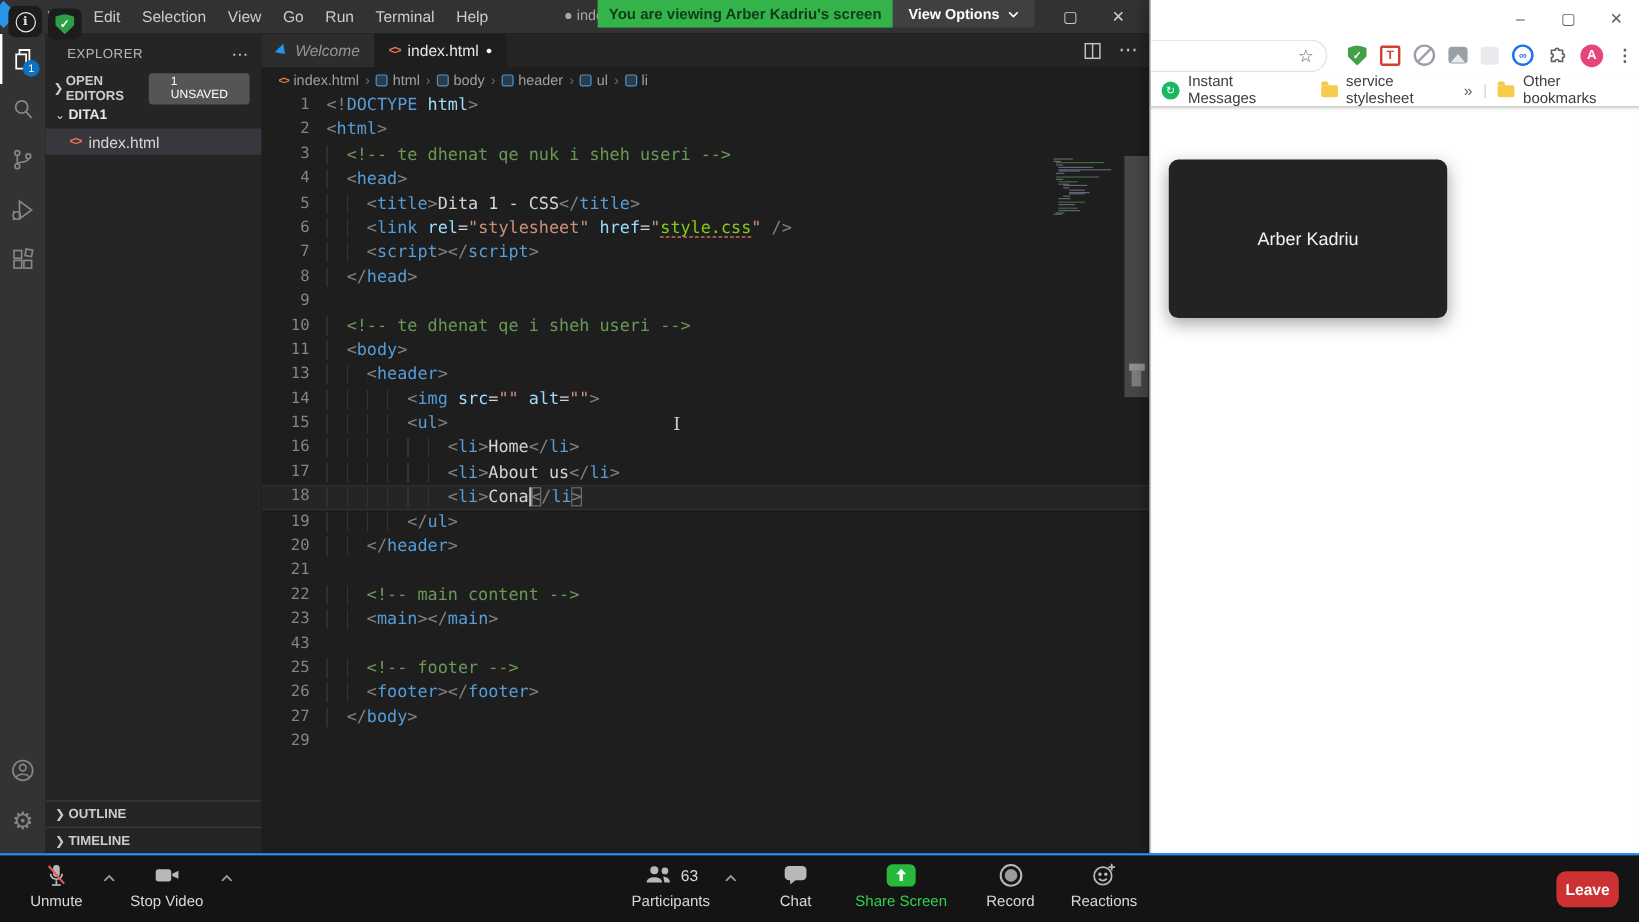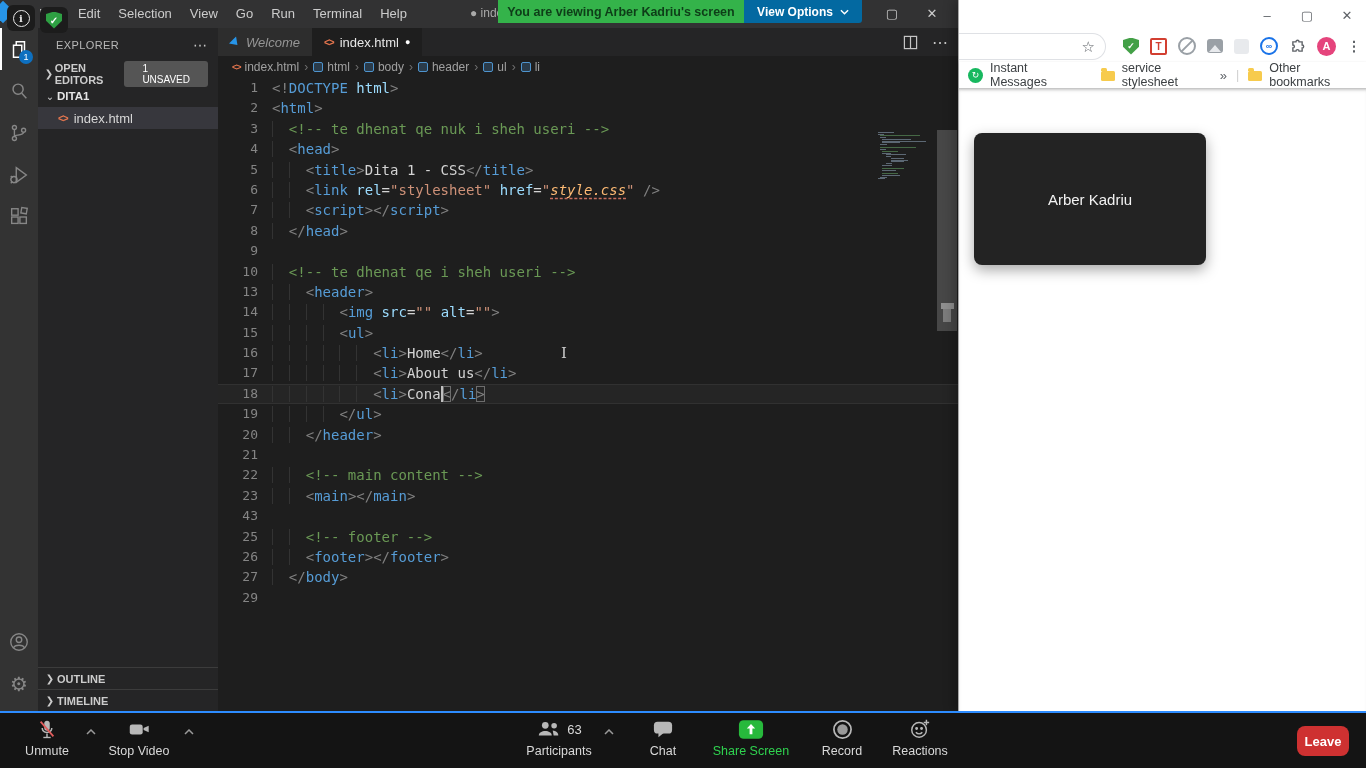--- a/index.html
+++ b/index.html
@@ -16,21 +16,21 @@
   #ov-info{left:7px;top:5px;}
   #ov-shield{left:40px;top:7px;}
   .info-glyph{width:15px;height:15px;border:1.5px solid #e8e8e8;border-radius:50%;color:#e8e8e8;
     font-size:10px;font-weight:bold;display:flex;align-items:center;justify-content:center;font-family:"DejaVu Serif",serif;}
   .shield-glyph{width:16px;height:17px;background:#2ea043;color:#fff;font-size:10px;font-weight:bold;
     display:flex;align-items:center;justify-content:center;
     clip-path:polygon(50% 0,100% 15%,100% 55%,50% 100%,0 55%,0 15%);}
   .win-title{position:absolute;left:470px;top:0;line-height:26px;font-size:12px;color:#a9a9a9;white-space:nowrap;}
   .share-banner{position:absolute;left:498px;top:0;width:246px;height:23px;background:#34b34a;
     color:#0e3d18;font-weight:bold;font-size:12.5px;display:flex;align-items:center;justify-content:center;z-index:7;}
-  .view-options{position:absolute;left:744px;top:0;width:118px;height:23px;background:#0369a1;color:#ffffff;
+  .view-options{position:absolute;left:744px;top:0;width:118px;height:23px;background:#404040;color:#ffffff;
     font-weight:bold;font-size:12px;display:flex;align-items:center;justify-content:center;gap:7px;z-index:7;border-radius:0 0 3px 0;}
   .view-options svg{margin-top:1px;}
   .vs-controls{position:absolute;right:6px;top:0;display:flex;color:#cccccc;line-height:28px;font-size:13px;z-index:4;}
   .vs-controls span{width:40px;text-align:center;}
   
   .main-row{position:absolute;top:28px;left:0;width:958px;height:683px;display:flex;}
   .activitybar{width:38px;background:#333333;position:relative;flex:none;}
   .act-icon{width:38px;height:42px;display:flex;align-items:center;justify-content:center;color:#878787;position:relative;}
   .act-icon.active{color:#ffffff;box-shadow:inset 2px 0 0 #ffffff;}
   .act-badge{position:absolute;right:5px;bottom:6px;width:14px;height:14px;border-radius:50%;background:#0e70c0;
@@ -66,21 +66,21 @@
   .bc-ico-html{color:#e8774f;font-weight:bold;font-size:9px;letter-spacing:-1px;}
   .bc-ico-sym{width:8px;height:8px;border:1.5px solid #4e94ce;border-radius:2px;background:rgba(78,148,206,.25);}
   .code{position:absolute;top:50px;left:0;right:0;bottom:0;font-family:"DejaVu Sans Mono",monospace;
     font-size:14px;line-height:20.4px;overflow:hidden;}
   .cl{display:flex;height:20.4px;white-space:pre;}
   .cl.active-line{background:rgba(255,255,255,.035);box-shadow:inset 0 1px 0 #313131,inset 0 -1px 0 #313131;}
   .ln{width:40px;flex:none;text-align:right;padding-right:14px;color:#858585;font-size:13px;}
   .lc{flex:1;}
   .t-p{color:#808080}.t-tag{color:#569cd6}.t-attr{color:#9cdcfe}.t-str{color:#ce9178}
   .t-cmt{color:#6a9955}.t-txt{color:#d4d4d4}
-  .t-lnk{color:#fdba74;text-decoration:underline dashed #c76e5e;text-underline-offset:3px;font-style:italic;}
+  .t-lnk{color:#84cc16;text-decoration:underline dashed #c76e5e;text-underline-offset:3px;}
   .t-ind{background-image:repeating-linear-gradient(to right,#333333 0 1px,transparent 1px 2ch);}
   .caret{display:inline-block;width:2px;height:16px;background:#c0c0c0;vertical-align:text-bottom;}
   .brk{color:#808080;outline:1px solid #6d6d6d;outline-offset:-1px;}
   .minimap{position:absolute;top:54px;right:24px;width:56px;}
   .mm-line{height:1px;margin-bottom:0.72px;background:#6b7a8a;opacity:.8;}
   .mm-line.mm-cmt{background:#4f7a4f;}
   .scrollstrip{position:absolute;top:52px;right:1px;width:20px;height:201px;background:#474747;}
   .scroll-thumb-top{width:13px;height:6px;background:#8f8f8f;margin:173px auto 0;}
   .scroll-thumb-stem{width:8px;height:13px;background:#7c7c7c;margin:0 auto;}
   .mouse-ibeam{position:absolute;left:561px;top:344px;color:#cccccc;font-family:"DejaVu Serif",serif;font-size:15px;z-index:40;}
@@ -301,20 +301,21 @@
               <div class="cl"><span class="ln">1</span><span class="lc"><span class="t-p">&lt;!</span><span class="t-tag">DOCTYPE</span><span class="t-attr"> html</span><span class="t-p">&gt;</span></span></div>
               <div class="cl"><span class="ln">2</span><span class="lc"><span class="t-p">&lt;</span><span class="t-tag">html</span><span class="t-p">&gt;</span></span></div>
               <div class="cl"><span class="ln">3</span><span class="lc"><span class="t-ind">  </span><span class="t-cmt">&lt;!-- te dhenat qe nuk i sheh useri --&gt;</span></span></div>
               <div class="cl"><span class="ln">4</span><span class="lc"><span class="t-ind">  </span><span class="t-p">&lt;</span><span class="t-tag">head</span><span class="t-p">&gt;</span></span></div>
               <div class="cl"><span class="ln">5</span><span class="lc"><span class="t-ind">    </span><span class="t-p">&lt;</span><span class="t-tag">title</span><span class="t-p">&gt;</span><span class="t-txt">Dita 1 - CSS</span><span class="t-p">&lt;/</span><span class="t-tag">title</span><span class="t-p">&gt;</span></span></div>
               <div class="cl"><span class="ln">6</span><span class="lc"><span class="t-ind">    </span><span class="t-p">&lt;</span><span class="t-tag">link</span><span class="t-txt"> </span><span class="t-attr">rel</span><span class="t-txt">=</span><span class="t-str">"stylesheet"</span><span class="t-txt"> </span><span class="t-attr">href</span><span class="t-txt">=</span><span class="t-str">"</span><span class="t-lnk">style.css</span><span class="t-str">"</span><span class="t-txt"> </span><span class="t-p">/&gt;</span></span></div>
               <div class="cl"><span class="ln">7</span><span class="lc"><span class="t-ind">    </span><span class="t-p">&lt;</span><span class="t-tag">script</span><span class="t-p">&gt;&lt;/</span><span class="t-tag">script</span><span class="t-p">&gt;</span></span></div>
               <div class="cl"><span class="ln">8</span><span class="lc"><span class="t-ind">  </span><span class="t-p">&lt;/</span><span class="t-tag">head</span><span class="t-p">&gt;</span></span></div>
               <div class="cl"><span class="ln">9</span><span class="lc"></span></div>
               <div class="cl"><span class="ln">10</span><span class="lc"><span class="t-ind">  </span><span class="t-cmt">&lt;!-- te dhenat qe i sheh useri --&gt;</span></span></div>
+              <div class="cl"><span class="ln">11</span><span class="lc"><span class="t-ind">  </span><span class="t-p">&lt;</span><span class="t-tag">body</span><span class="t-p">&gt;</span></span></div>
               <div class="cl"><span class="ln">13</span><span class="lc"><span class="t-ind">    </span><span class="t-p">&lt;</span><span class="t-tag">header</span><span class="t-p">&gt;</span></span></div>
               <div class="cl"><span class="ln">14</span><span class="lc"><span class="t-ind">        </span><span class="t-p">&lt;</span><span class="t-tag">img</span><span class="t-txt"> </span><span class="t-attr">src</span><span class="t-txt">=</span><span class="t-str">""</span><span class="t-txt"> </span><span class="t-attr">alt</span><span class="t-txt">=</span><span class="t-str">""</span><span class="t-p">&gt;</span></span></div>
               <div class="cl"><span class="ln">15</span><span class="lc"><span class="t-ind">        </span><span class="t-p">&lt;</span><span class="t-tag">ul</span><span class="t-p">&gt;</span></span></div>
               <div class="cl"><span class="ln">16</span><span class="lc"><span class="t-ind">            </span><span class="t-p">&lt;</span><span class="t-tag">li</span><span class="t-p">&gt;</span><span class="t-txt">Home</span><span class="t-p">&lt;/</span><span class="t-tag">li</span><span class="t-p">&gt;</span></span></div>
               <div class="cl"><span class="ln">17</span><span class="lc"><span class="t-ind">            </span><span class="t-p">&lt;</span><span class="t-tag">li</span><span class="t-p">&gt;</span><span class="t-txt">About us</span><span class="t-p">&lt;/</span><span class="t-tag">li</span><span class="t-p">&gt;</span></span></div>
               <div class="cl active-line"><span class="ln">18</span><span class="lc"><span class="t-ind">            </span><span class="t-p">&lt;</span><span class="t-tag">li</span><span class="t-p">&gt;</span><span class="t-txt">Cona</span><span class="caret"></span><span class="t-p brk">&lt;</span><span class="t-p">/</span><span class="t-tag">li</span><span class="t-p brk">&gt;</span></span></div>
               <div class="cl"><span class="ln">19</span><span class="lc"><span class="t-ind">        </span><span class="t-p">&lt;/</span><span class="t-tag">ul</span><span class="t-p">&gt;</span></span></div>
               <div class="cl"><span class="ln">20</span><span class="lc"><span class="t-ind">    </span><span class="t-p">&lt;/</span><span class="t-tag">header</span><span class="t-p">&gt;</span></span></div>
               <div class="cl"><span class="ln">21</span><span class="lc"></span></div>
               <div class="cl"><span class="ln">22</span><span class="lc"><span class="t-ind">    </span><span class="t-cmt">&lt;!-- main content --&gt;</span></span></div>

